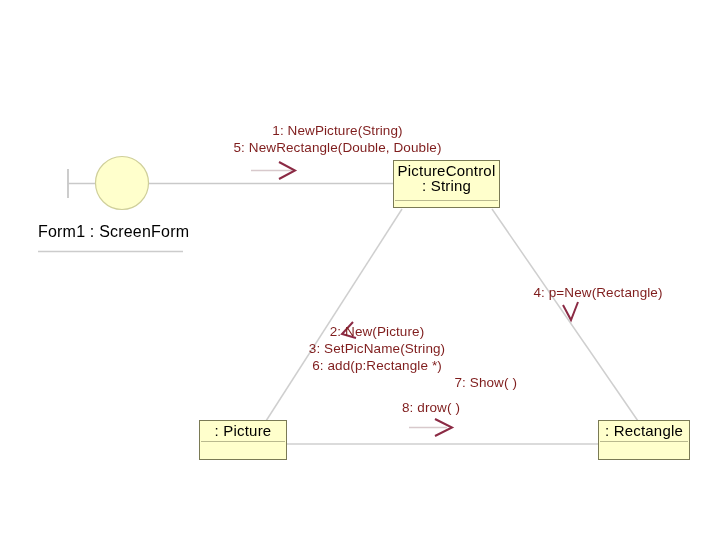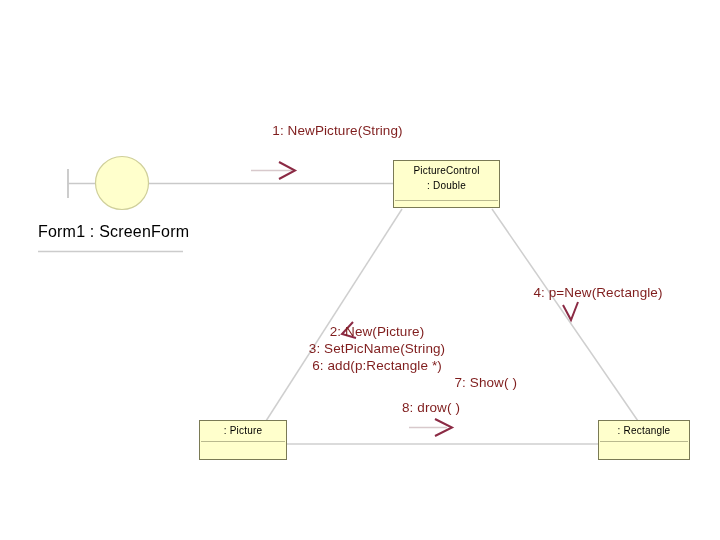--- a/index.html
+++ b/index.html
@@ -29,21 +29,21 @@
     background: #ffffcc;
     border: 1px solid #7a7a55;
     box-sizing: border-box;
   }
   .node-box-title {
     position: absolute;
     left: 0;
     right: 0;
     top: 2px;
     text-align: center;
-    font-size: 10px;
+    font-size: 15px;
     color: #000000;
     line-height: 15px;
     letter-spacing: 0.2px;
   }
   .node-box-divider {
     position: absolute;
     left: 1px;
     right: 1px;
     border-top: 1px solid #b9b98e;
   }
@@ -103,35 +103,36 @@
     <g>
       <line x1="409" y1="427.5" x2="447" y2="427.5" stroke="#d8c9cc" stroke-width="1.6"></line>
       <polyline points="435,419 452,427.5 435,436" fill="none" stroke="#8b2a44" stroke-width="2"></polyline>
     </g>
   </svg>
 
   <div class="actor-label" style="left:38px; top:223px;">Form1 : ScreenForm</div>
 
   <div class="node-box" style="left:393px; top:160px; width:107px; height:48px;">
     <div class="node-box-title">PictureControl</div>
-    <div class="node-box-title" style="top:17px;">: Double</div>
+    <div class="node-box-title" style="top:17px;">: String</div>
     <div class="node-box-divider" style="top:39px;"></div>
   </div>
 
   <div class="node-box" style="left:199px; top:420px; width:88px; height:40px;">
     <div class="node-box-title">: Picture</div>
     <div class="node-box-divider" style="top:20px;"></div>
   </div>
 
   <div class="node-box" style="left:598px; top:420px; width:92px; height:40px;">
     <div class="node-box-title">: Rectangle</div>
     <div class="node-box-divider" style="top:20px;"></div>
   </div>
 
   <div class="msg-label msg-center" style="left:165px; top:122px; width:345px;">1: NewPicture(String)</div>
+  <div class="msg-label msg-center" style="left:165px; top:139px; width:345px;">5: NewRectangle(Double, Double)</div>
 
   <div class="msg-label msg-center" style="left:473px; top:284px; width:250px;">4: p=New(Rectangle)</div>
 
   <div class="msg-label msg-center" style="left:237px; top:323px; width:280px;text-align:center;">2: New(Picture)</div>
   <div class="msg-label msg-center" style="left:237px; top:340px; width:280px;">3: SetPicName(String)</div>
   <div class="msg-label msg-center" style="left:237px; top:357px; width:280px;">6: add(p:Rectangle *)</div>
   <div class="msg-label msg-center" style="left:237px; top:374px; width:280px;text-align:right;">7: Show( )</div>
 
   <div class="msg-label msg-center" style="left:361px; top:399px; width:140px;">8: drow( )</div>
 

